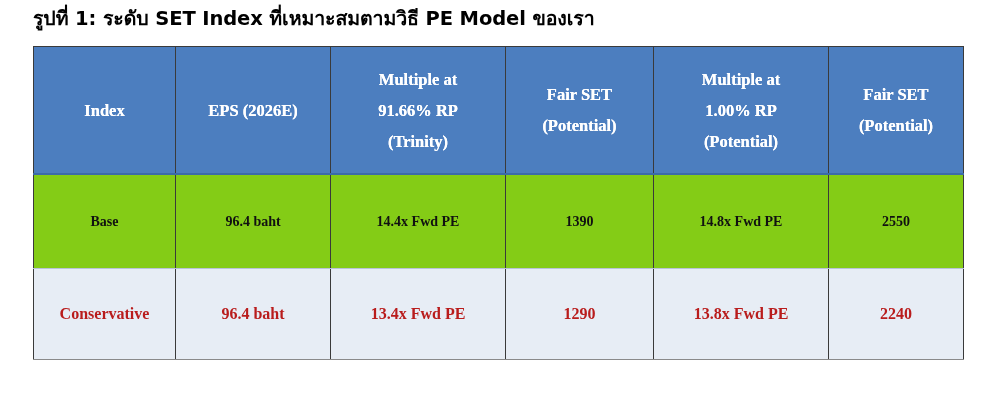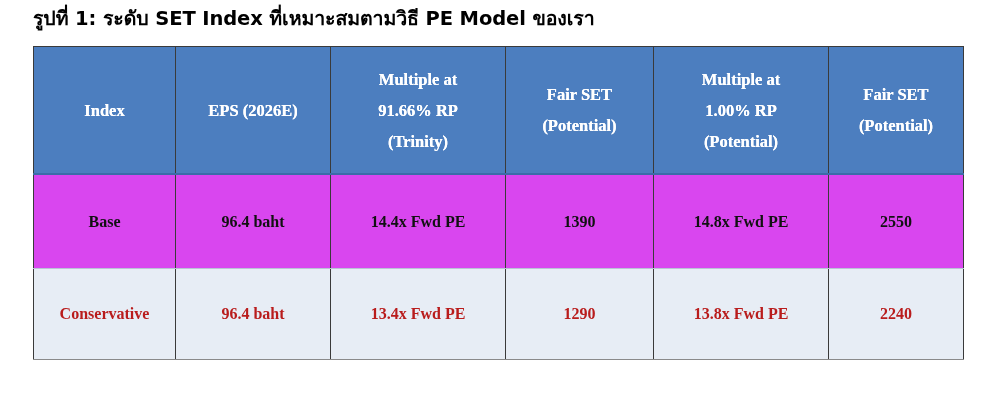--- a/index.html
+++ b/index.html
@@ -73,25 +73,25 @@
     font-size: 16.5px;
     height: 126px;
     line-height: 31px;
     border-bottom: 1px solid #2f5party;
     text-shadow: 0 0 0 #ffffff;
   }
   thead tr { }
   thead th .hline { display: block; }
 
   tbody tr.row-base td {
-    background: #d946ef;
+    background: #84cc16;
     height: 93px;
     color: #111111;
     font-weight: bold;
-    font-size: 16px;
+    font-size: 14px;
     border-top: 2px solid #3c6ba8;
     border-bottom: 1px solid #b9c4d6;
   }
   tbody tr.row-conservative td {
     background: #E7EDF5;
     height: 90px;
     color: #b91c1c;
     font-weight: bold;
     font-size: 16px;
     border-top: 1px solid #b9c4d6;

